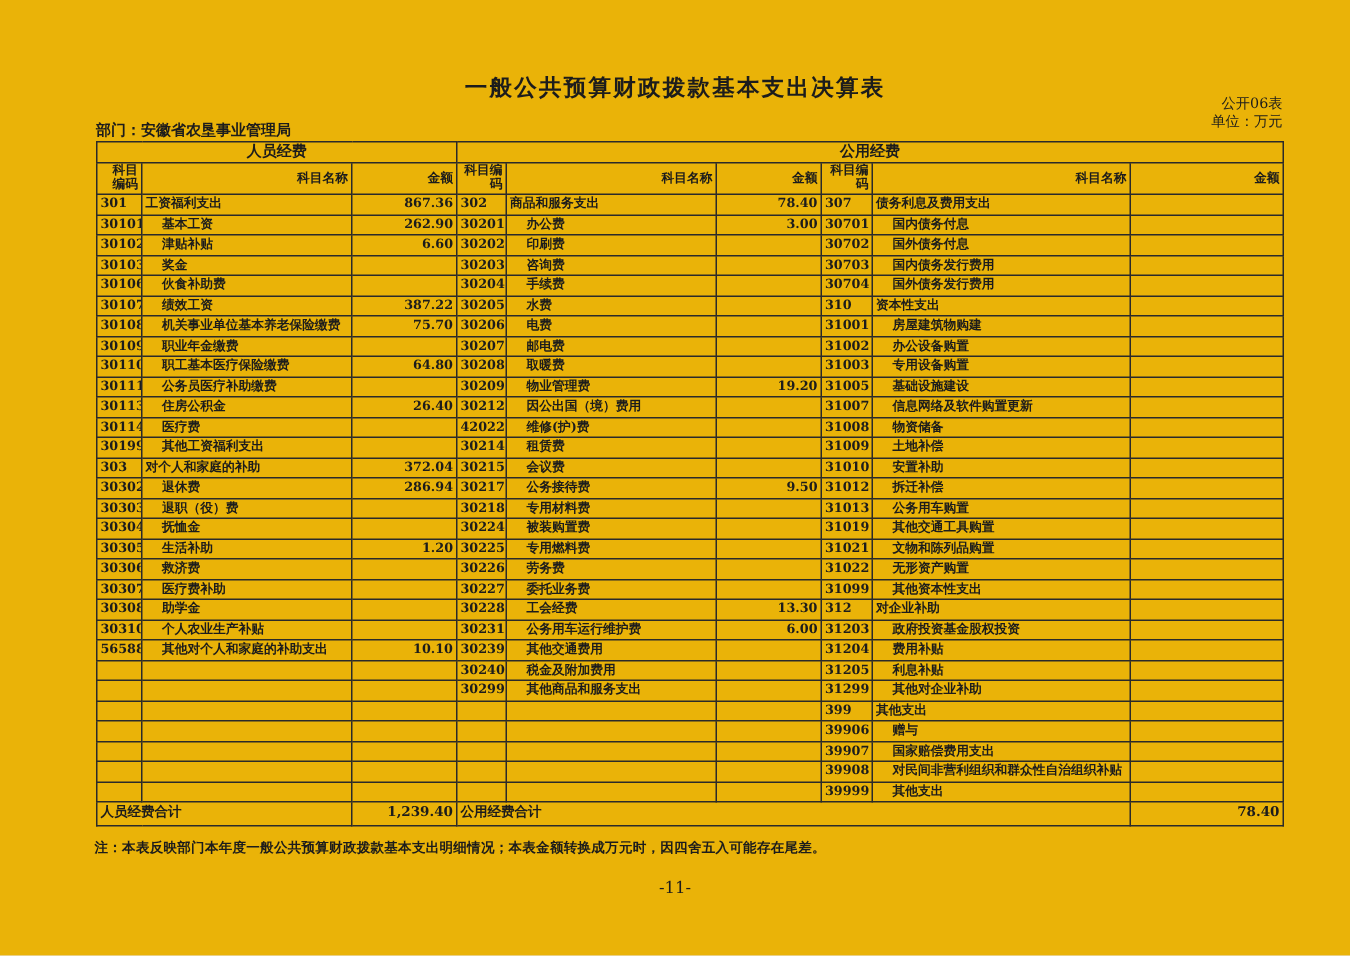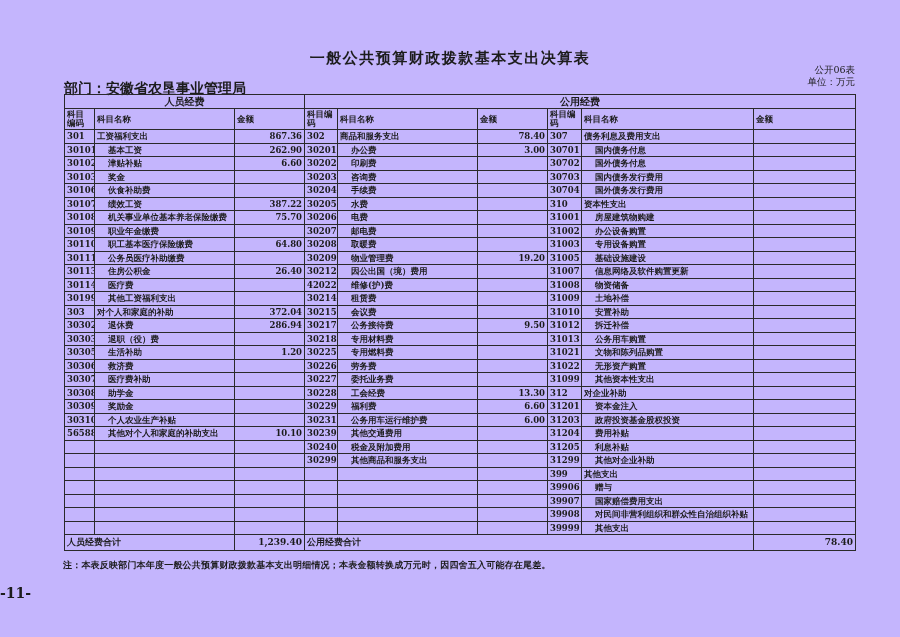--- a/index.html
+++ b/index.html
@@ -1,56 +1,56 @@
 <!DOCTYPE html>
 <html><head>
 <meta charset="utf-8">
 <style>
   html,body{margin:0;padding:0;background:#e8e8e8;}
   .page{
-    position:relative;width:900px;height:637px;background:#c4b5fd;
+    position:relative;width:900px;height:637px;background:#eab308;
     font-family:"DejaVu Serif","Liberation Serif",serif;color:#1c1c1c;
     margin:0 auto;overflow:hidden;
   }
   .title{
     position:absolute;top:49px;left:0;width:100%;text-align:center;
     font-size:15px;font-weight:bold;letter-spacing:1.5px;
   }
   .meta-right{
     position:absolute;top:64px;right:45px;text-align:right;
     font-size:9.5px;font-weight:normal;line-height:12px;
   }
   .dept{
-    position:absolute;top:80px;left:64px;font-size:14px;font-weight:bold;
+    position:absolute;top:80px;left:64px;font-size:10px;font-weight:bold;
   }
   table.budget{
     position:absolute;top:94px;left:64px;width:791px;
     border-collapse:collapse;table-layout:fixed;
   }
   table.budget th, table.budget td{
     border:1px solid #2a2a2a;font-weight:bold;color:#1c1c1c;
     padding:0 2px;overflow:hidden;
   }
   th.grp{height:13px;font-size:10px;line-height:10px;padding:0;}
-  th.colh{height:20px;font-size:8.5px;line-height:9px;text-align:left;
+  th.colh{height:20px;font-size:8.5px;line-height:9px;text-align:right;
     vertical-align:middle;white-space:normal;padding:0 1px;}
   tr.body-row td{height:12.5px;font-size:8.5px;line-height:10px;white-space:nowrap;}
   td.code{text-align:left;padding-left:1px;}
   td.name{text-align:left;}
   td.name.ind{padding-left:13px;}
   td.amt{text-align:right;padding-right:3px;}
   tr.total-row td{height:15px;font-size:9px;line-height:11px;white-space:nowrap;}
   td.total-label{text-align:left;}
   .note{
     position:absolute;top:559px;left:63px;font-size:9px;font-weight:bold;
     letter-spacing:0.2px;
   }
   .pageno{
-    position:absolute;top:585px;left:0;width:100%;text-align:left;
-    font-size:14px;font-weight:bold;
+    position:absolute;top:585px;left:0;width:100%;text-align:center;
+    font-size:11px;font-weight:normal;
   }
 </style>
 </head>
 <body>
 
 <div class="page">
 
   <div class="title">一般公共预算财政拨款基本支出决算表</div>
 
   <div class="meta-right">
@@ -260,20 +260,31 @@
           <td class="name ind">退职（役）费</td>
           <td class="amt"></td>
           <td class="code">30218</td>
           <td class="name ind">专用材料费</td>
           <td class="amt"></td>
           <td class="code">31013</td>
           <td class="name ind">公务用车购置</td>
           <td class="amt"></td>
         </tr>
         <tr class="body-row">
+          <td class="code">30304</td>
+          <td class="name ind">抚恤金</td>
+          <td class="amt"></td>
+          <td class="code">30224</td>
+          <td class="name ind">被装购置费</td>
+          <td class="amt"></td>
+          <td class="code">31019</td>
+          <td class="name ind">其他交通工具购置</td>
+          <td class="amt"></td>
+        </tr>
+        <tr class="body-row">
           <td class="code">30305</td>
           <td class="name ind">生活补助</td>
           <td class="amt">1.20</td>
           <td class="code">30225</td>
           <td class="name ind">专用燃料费</td>
           <td class="amt"></td>
           <td class="code">31021</td>
           <td class="name ind">文物和陈列品购置</td>
           <td class="amt"></td>
         </tr>
@@ -301,31 +312,20 @@
         </tr>
         <tr class="body-row">
           <td class="code">30308</td>
           <td class="name ind">助学金</td>
           <td class="amt"></td>
           <td class="code">30228</td>
           <td class="name ind">工会经费</td>
           <td class="amt">13.30</td>
           <td class="code">312</td>
           <td class="name">对企业补助</td>
-          <td class="amt"></td>
-        </tr>
-        <tr class="body-row">
-          <td class="code">30309</td>
-          <td class="name ind">奖励金</td>
-          <td class="amt"></td>
-          <td class="code">30229</td>
-          <td class="name ind">福利费</td>
-          <td class="amt">6.60</td>
-          <td class="code">31201</td>
-          <td class="name ind">资本金注入</td>
           <td class="amt"></td>
         </tr>
         <tr class="body-row">
           <td class="code">30310</td>
           <td class="name ind">个人农业生产补贴</td>
           <td class="amt"></td>
           <td class="code">30231</td>
           <td class="name ind">公务用车运行维护费</td>
           <td class="amt">6.00</td>
           <td class="code">31203</td>

